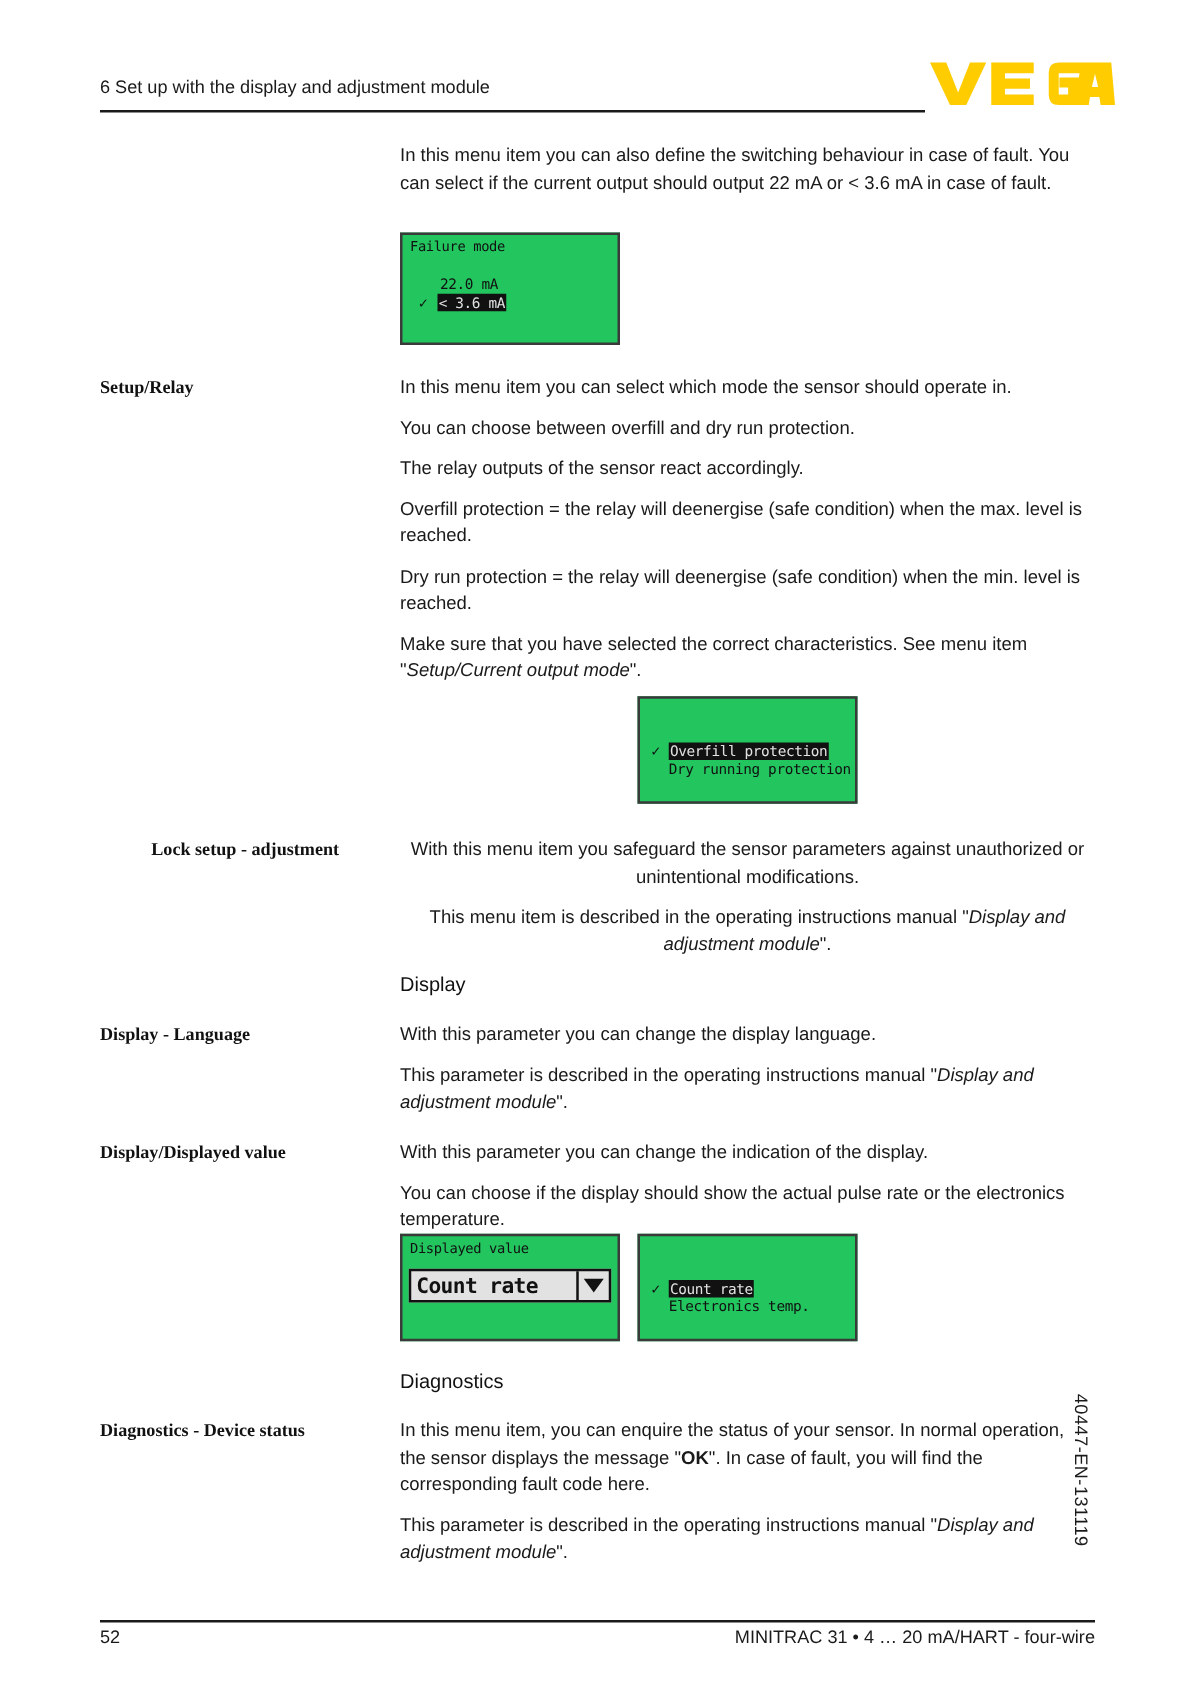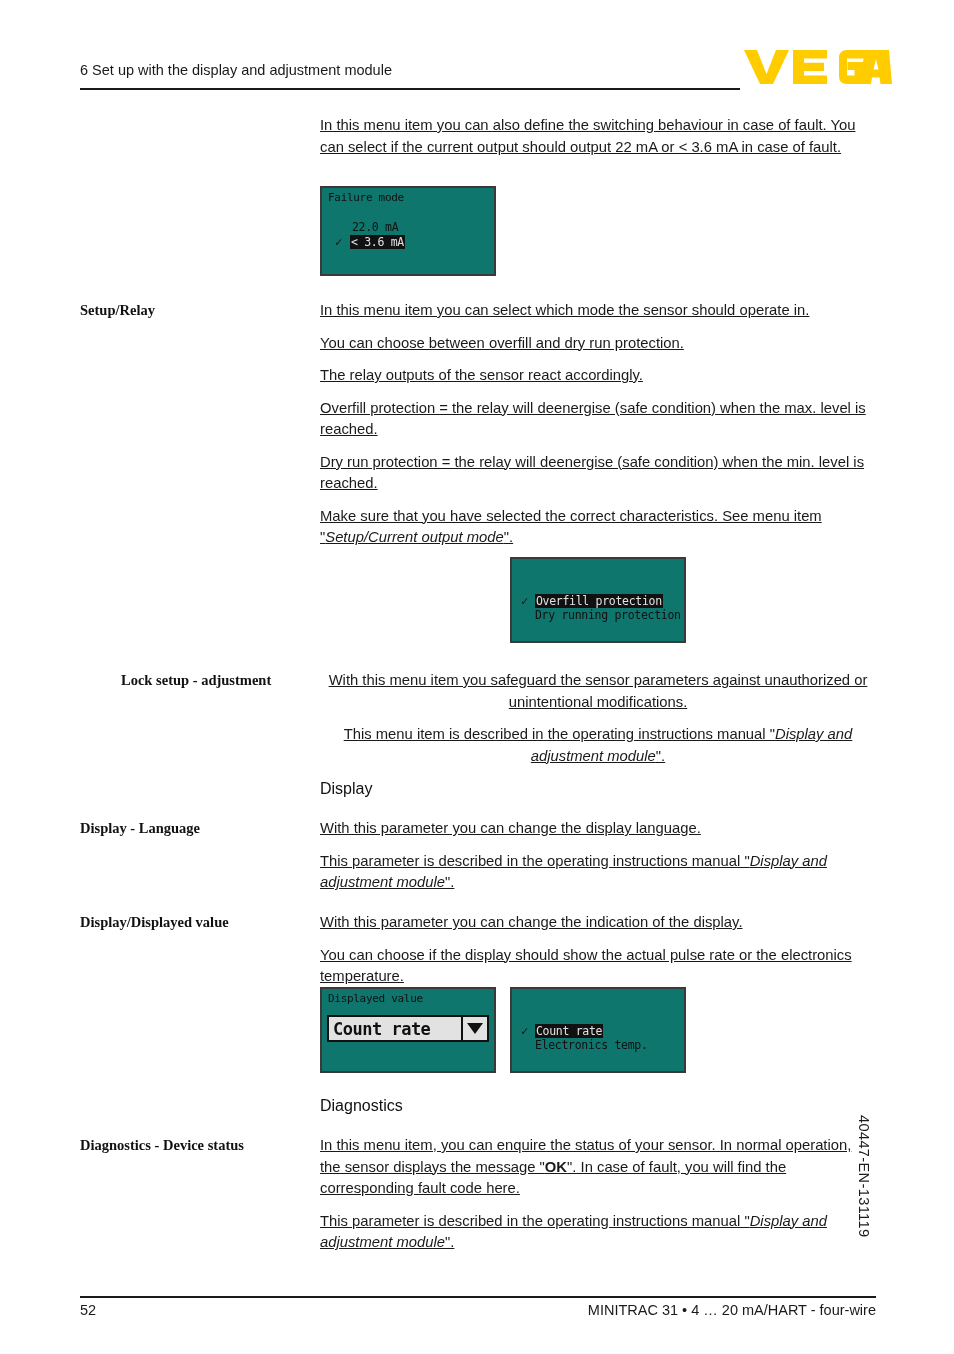--- a/index.html
+++ b/index.html
@@ -63,40 +63,39 @@
     color: #111;
     font-family: Liberation Serif, serif;
   }
   .text-col {
     position: absolute;
     left: 320px;
     width: 556px;
     font-size: 14.8px;
     line-height: 21.5px;
     color: #1a1a1a;
-    text-decoration: underline;
   }
   .text-col p {
     margin: 0 0 11px 0;
   }
   .text-col p:last-child { margin-bottom: 0; }
   .subhead {
     position: absolute;
     left: 320px;
     font-size: 16px;
     font-weight: normal;
     color: #111;
   }
   em { font-style: italic; }
   .bold-inline { font-weight: bold; }
 
   
   .lcd {
     position: absolute;
-    background: #0f766e;
+    background: #22c55e;
     border: 2px solid #3a3a3a;
     box-sizing: border-box;
     font-family: "DejaVu Sans Mono", monospace;
     color: #111;
     overflow: hidden;
   }
   .lcd-title {
     position: absolute;
     left: 6px;
     top: 3px;

